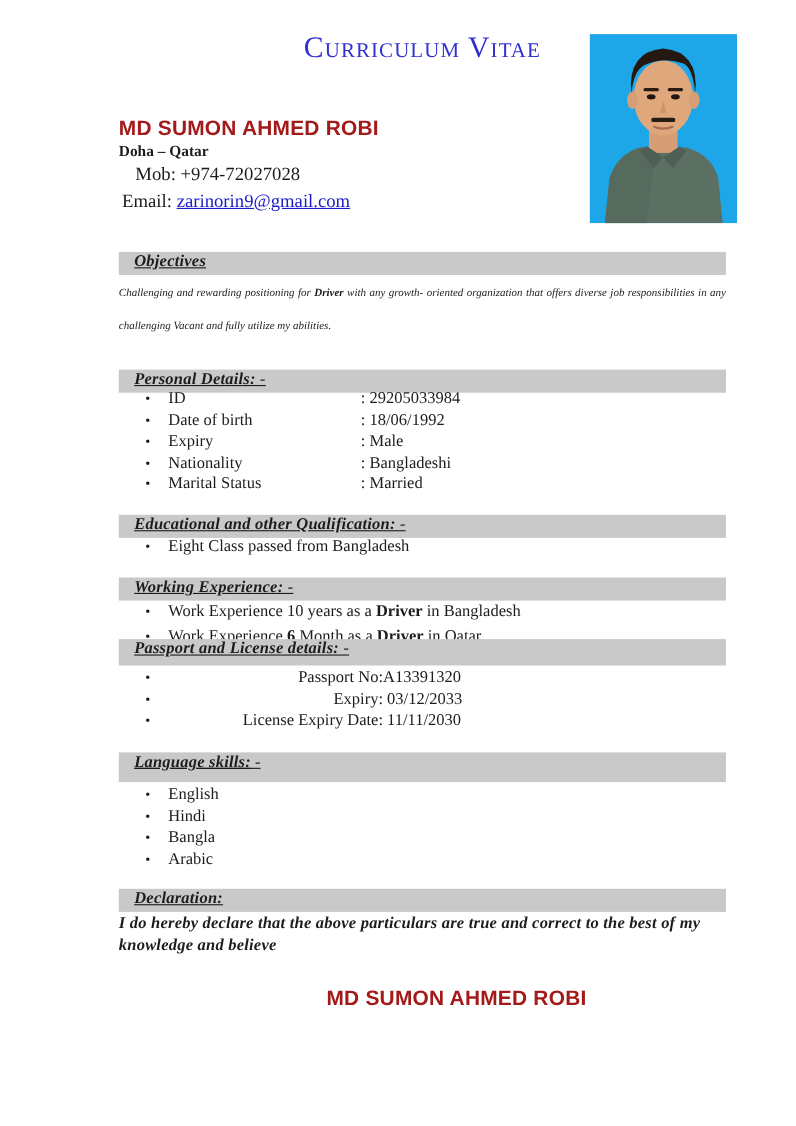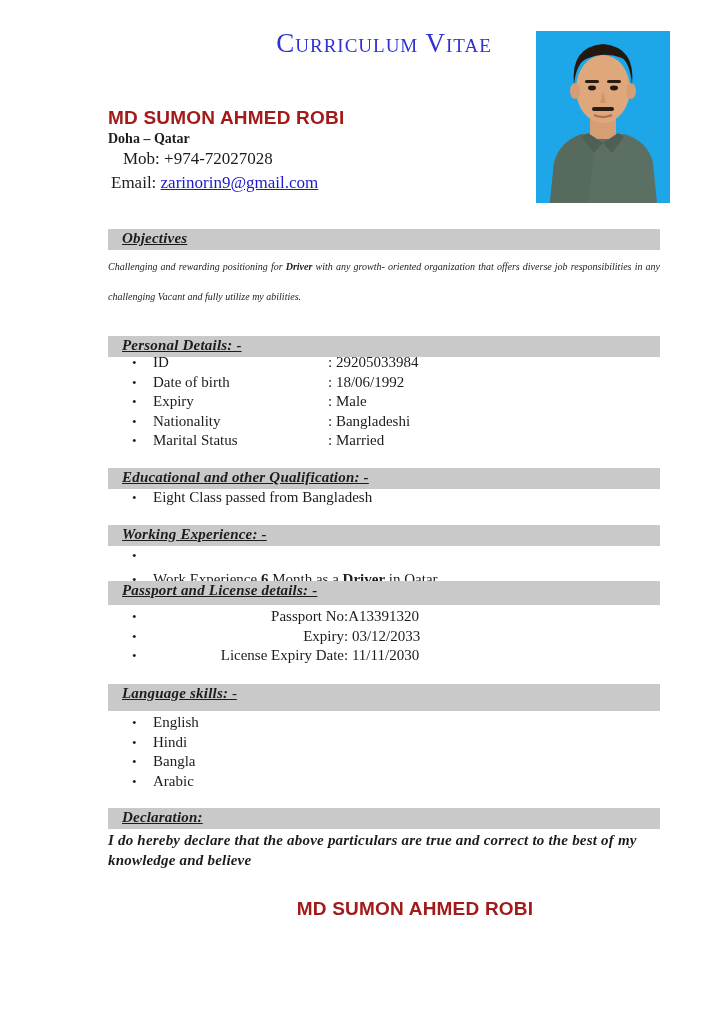--- a/index.html
+++ b/index.html
@@ -234,20 +234,21 @@
         <span>Eight Class passed from Bangladesh</span>
       </li>
   </ul>
 
   <div class="abs bar bar-experience">
     <span class="heading">Working Experience: -</span>
   </div>
   <ul class="abs blist rows-experience">
     <li class="brow brow-sp">
         <span class="bullet">•</span>
+        <span><span>Work Experience 10 years as a </span><b></b><span></span><b>Driver</b><span> in Bangladesh</span></span>
       </li>
     <li class="brow brow-sp">
         <span class="bullet">•</span>
         <span><span>Work Experience </span><b>6</b><span> Month as a </span><b>Driver</b><span> in Qatar</span></span>
       </li>
   </ul>
 
   <div class="abs bar bar-med bar-passport">
     <span class="heading">Passport and License details: -</span>
   </div>

